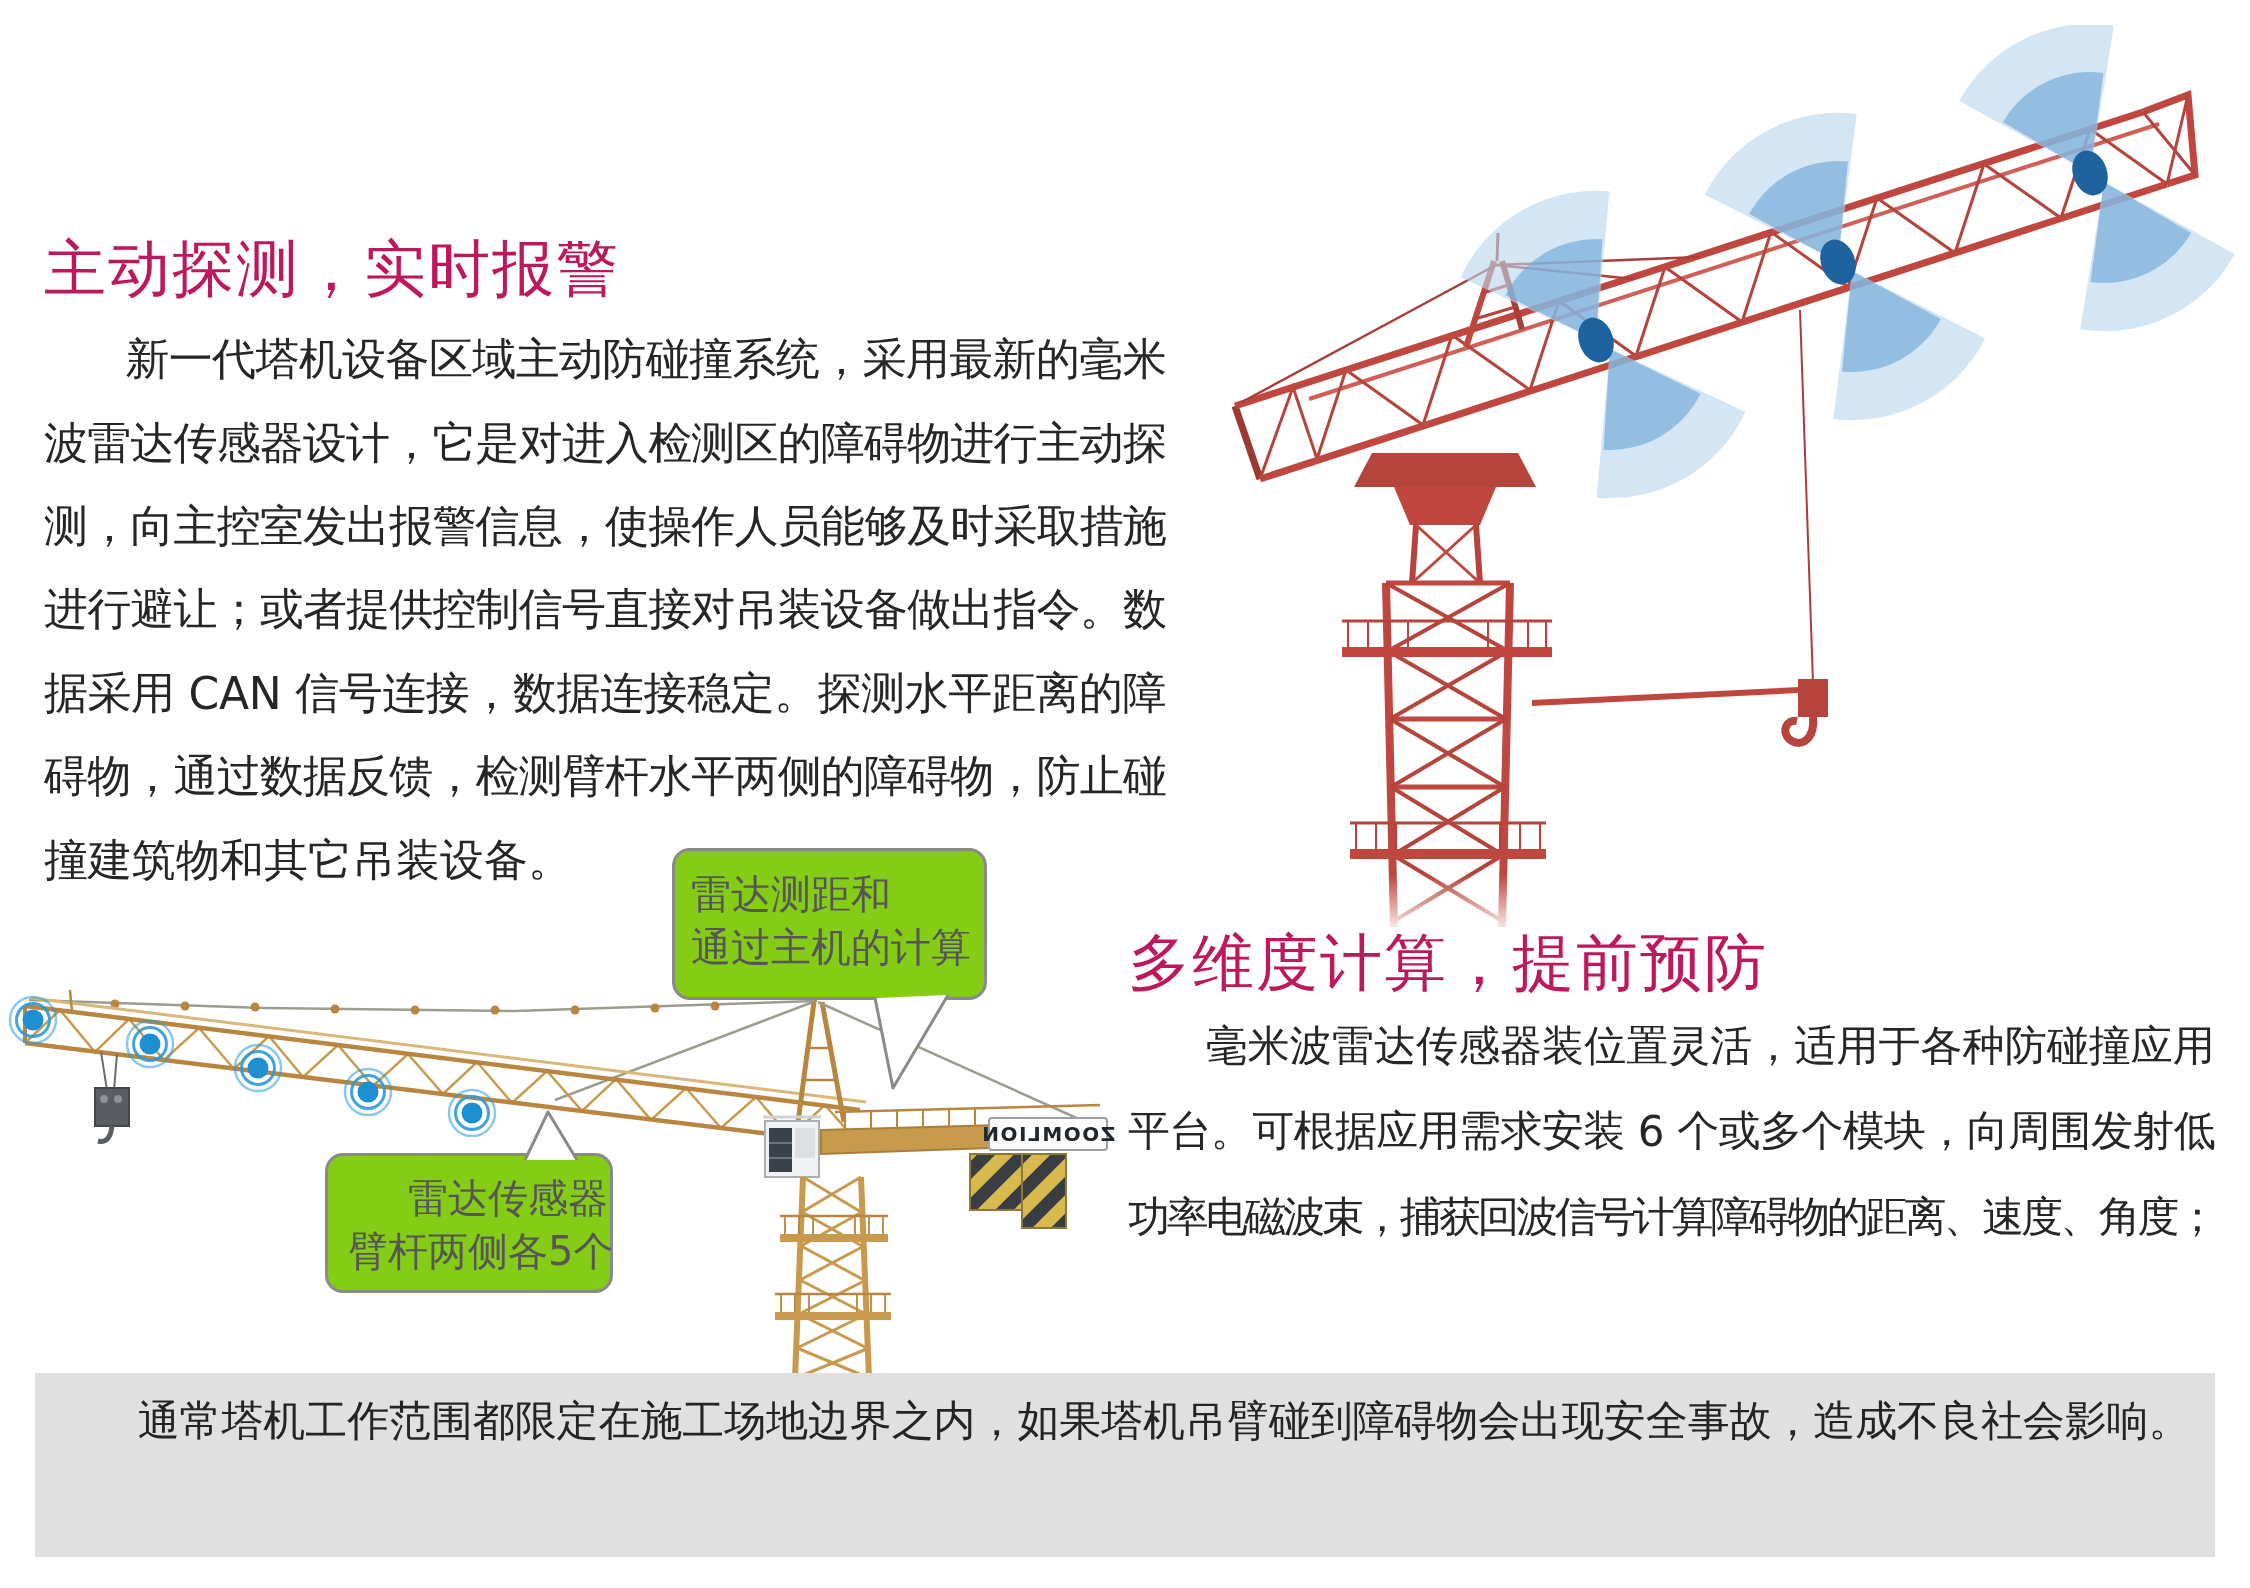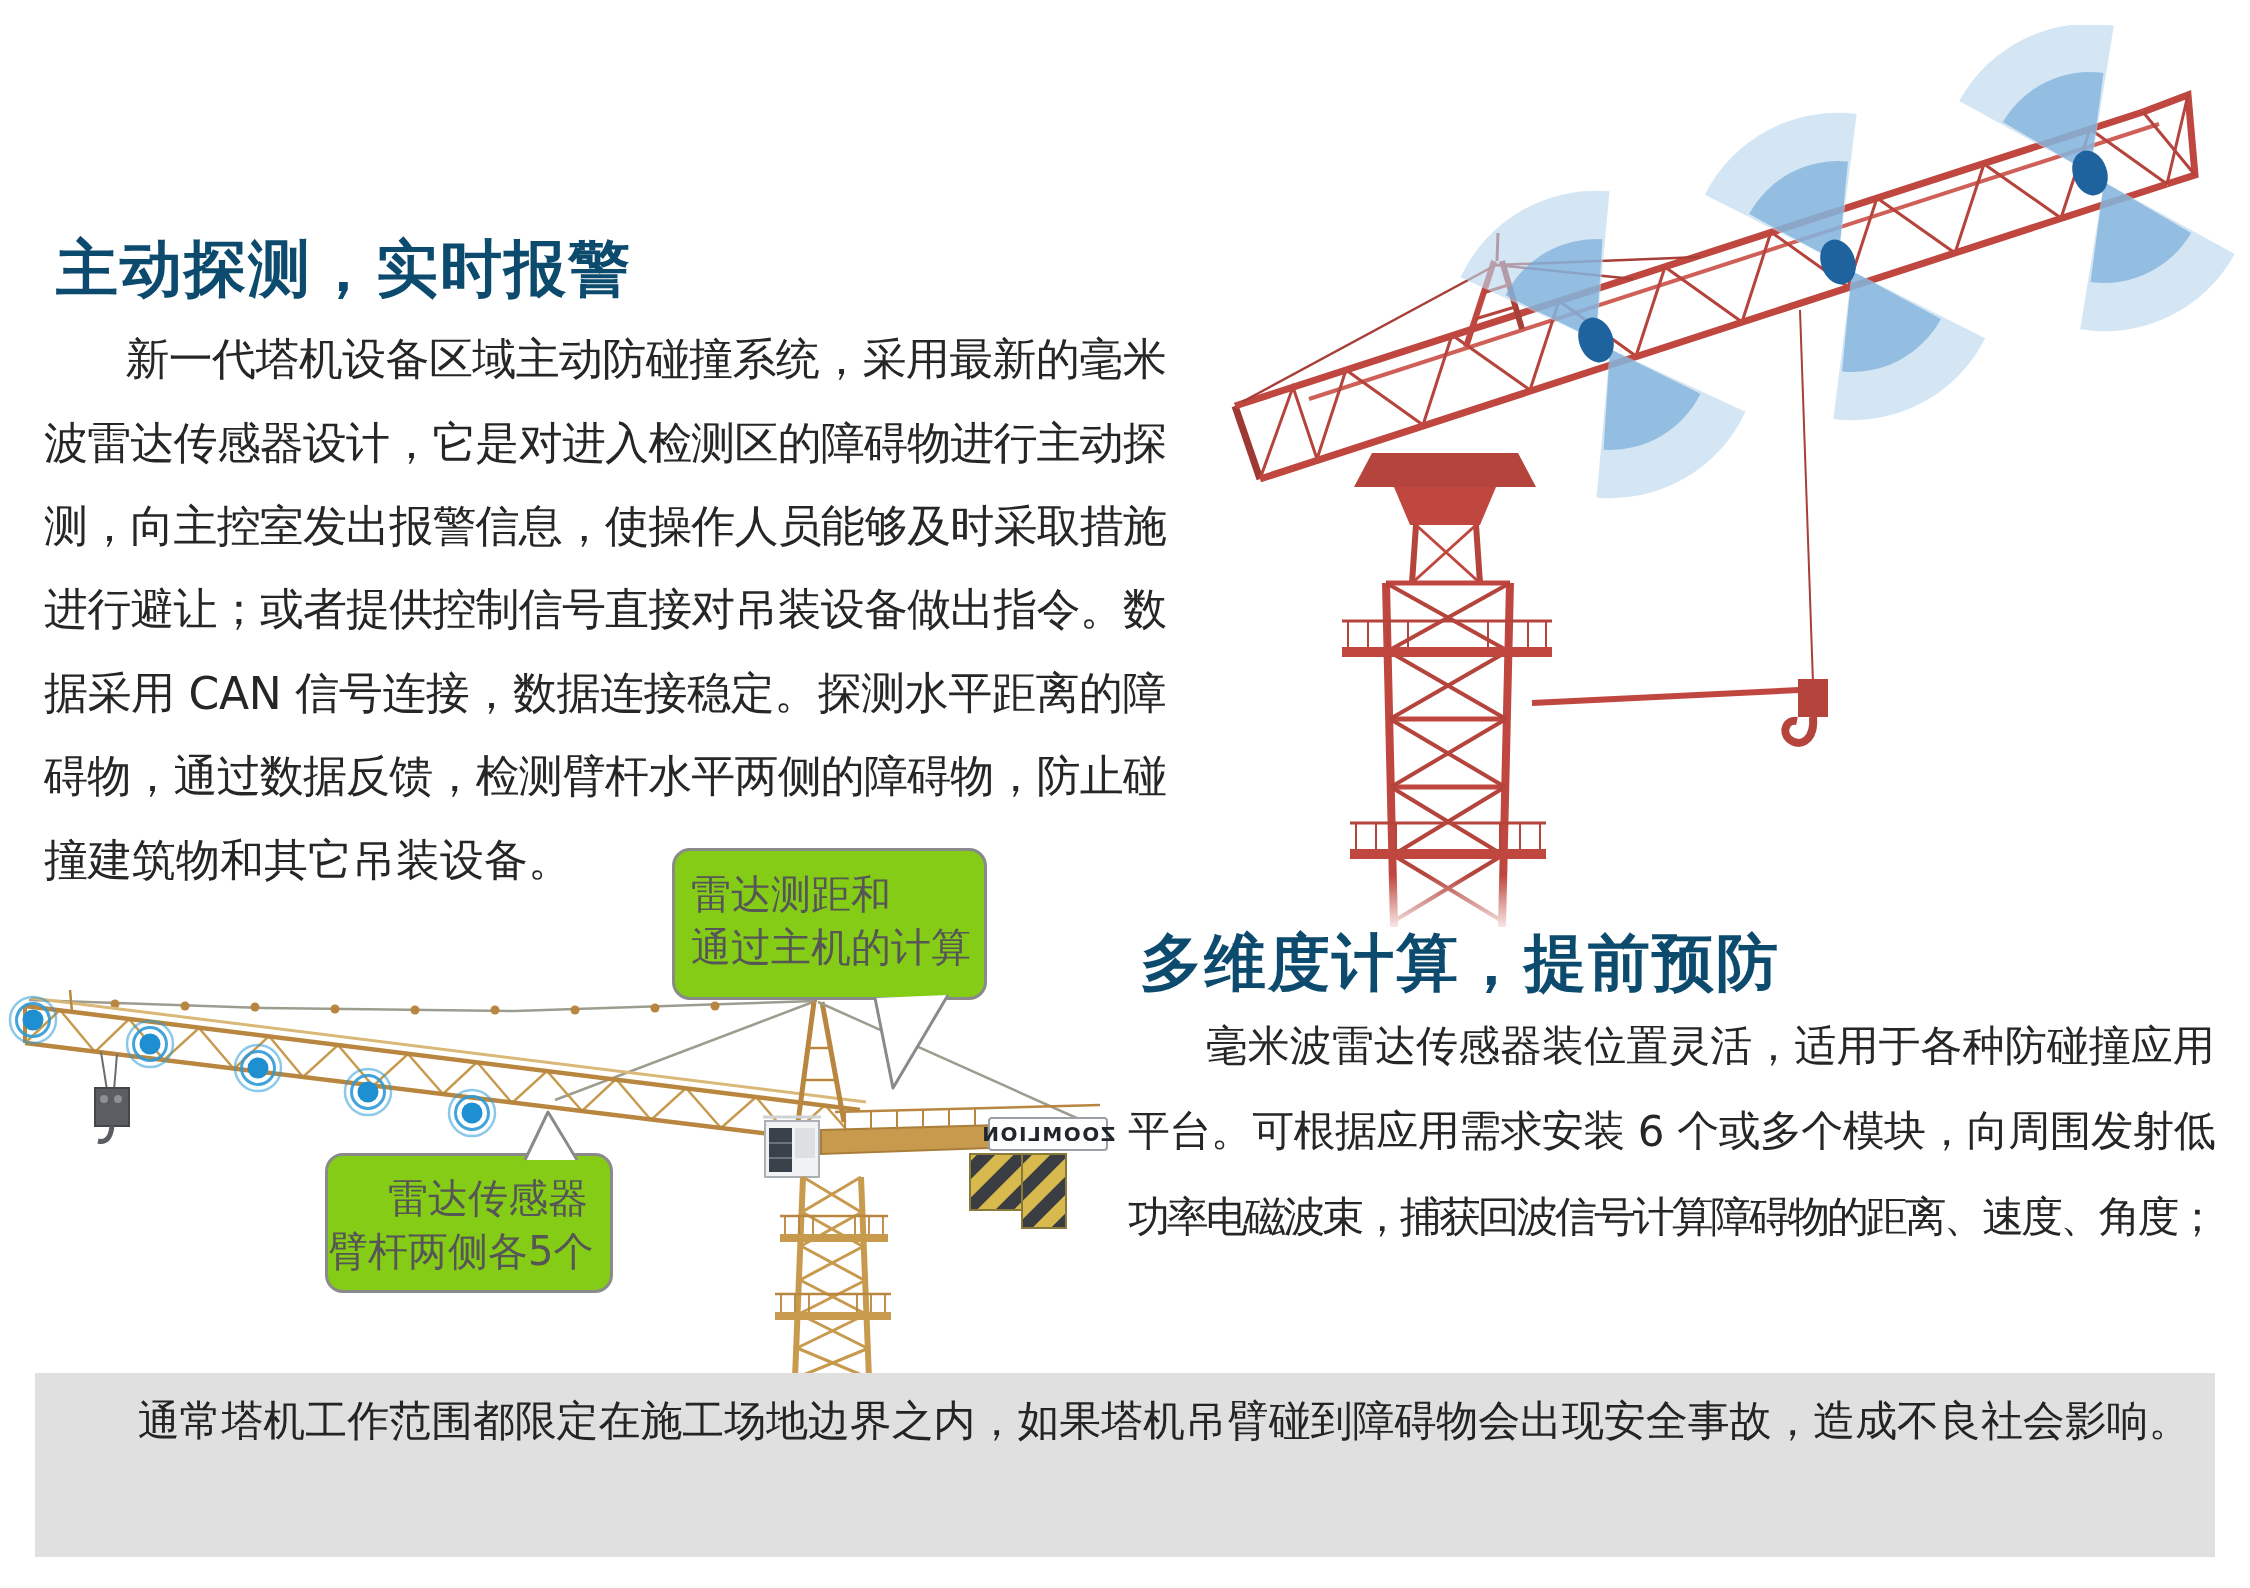--- a/index.html
+++ b/index.html
@@ -2,43 +2,43 @@
 <html><head>
 <meta charset="utf-8">
 <style>
   html,body{margin:0;padding:0;background:#ffffff;}
   #page{
     position:relative;width:2250px;height:1588px;overflow:hidden;background:#ffffff;
     font-family:"DejaVu Sans","Liberation Sans",sans-serif;color:#232323;
   }
   .abs{position:absolute;}
   .heading{
-    font-size:62px;font-weight:700;color:#0c4a6e;letter-spacing:2px;line-height:1.05;
-    white-space:nowrap;z-index:2;margin-left:12px;
+    font-size:62px;font-weight:400;color:#be185d;letter-spacing:2px;line-height:1.05;
+    white-space:nowrap;z-index:2;
   }
   .para{z-index:2;}
   .para-line{height:83.4px;font-size:44px;color:#262626;}
   .right .para-line{height:85.5px;font-size:42px;}
   .jline{display:flex;justify-content:space-between;align-items:center;overflow:hidden;}
   .jline span{flex:0 1 auto;min-width:0;text-align:center;}
   .jline.indent::before{content:"";flex:0 0 1.85em;}
   .plain-line{display:flex;align-items:center;white-space:nowrap;}
   .banner{
     background:#e0e0e0;z-index:3;padding:6px 25px 0 25px;box-sizing:border-box;
   }
   .banner .para-line{height:84px;font-size:42px;color:#242424;}
   .callout{
     background:#84cc16;border:3px solid #8a8a8a;border-radius:18px;z-index:4;
     box-sizing:border-box;color:#565656;font-size:40px;line-height:53px;
   }
   .callout .cline{white-space:nowrap;}
   .tail{z-index:5;}
   svg.crane{z-index:1;}
   .callout1{padding:17px 10px 0 16px;}
-  .callout2{padding:16px 8px 0 0;}
+  .callout2{padding:16px 8px 0 20px;}
   .callout2 .cline1{padding-left:60px;}
 </style>
 </head>
 <body>
 
 <div id="page">
 
   <svg class="crane abs" style="left:1180px;top:25px;width:1070px;height:910px" viewBox="0 -30 1070 910">
     <defs>
       <g id="fan">

